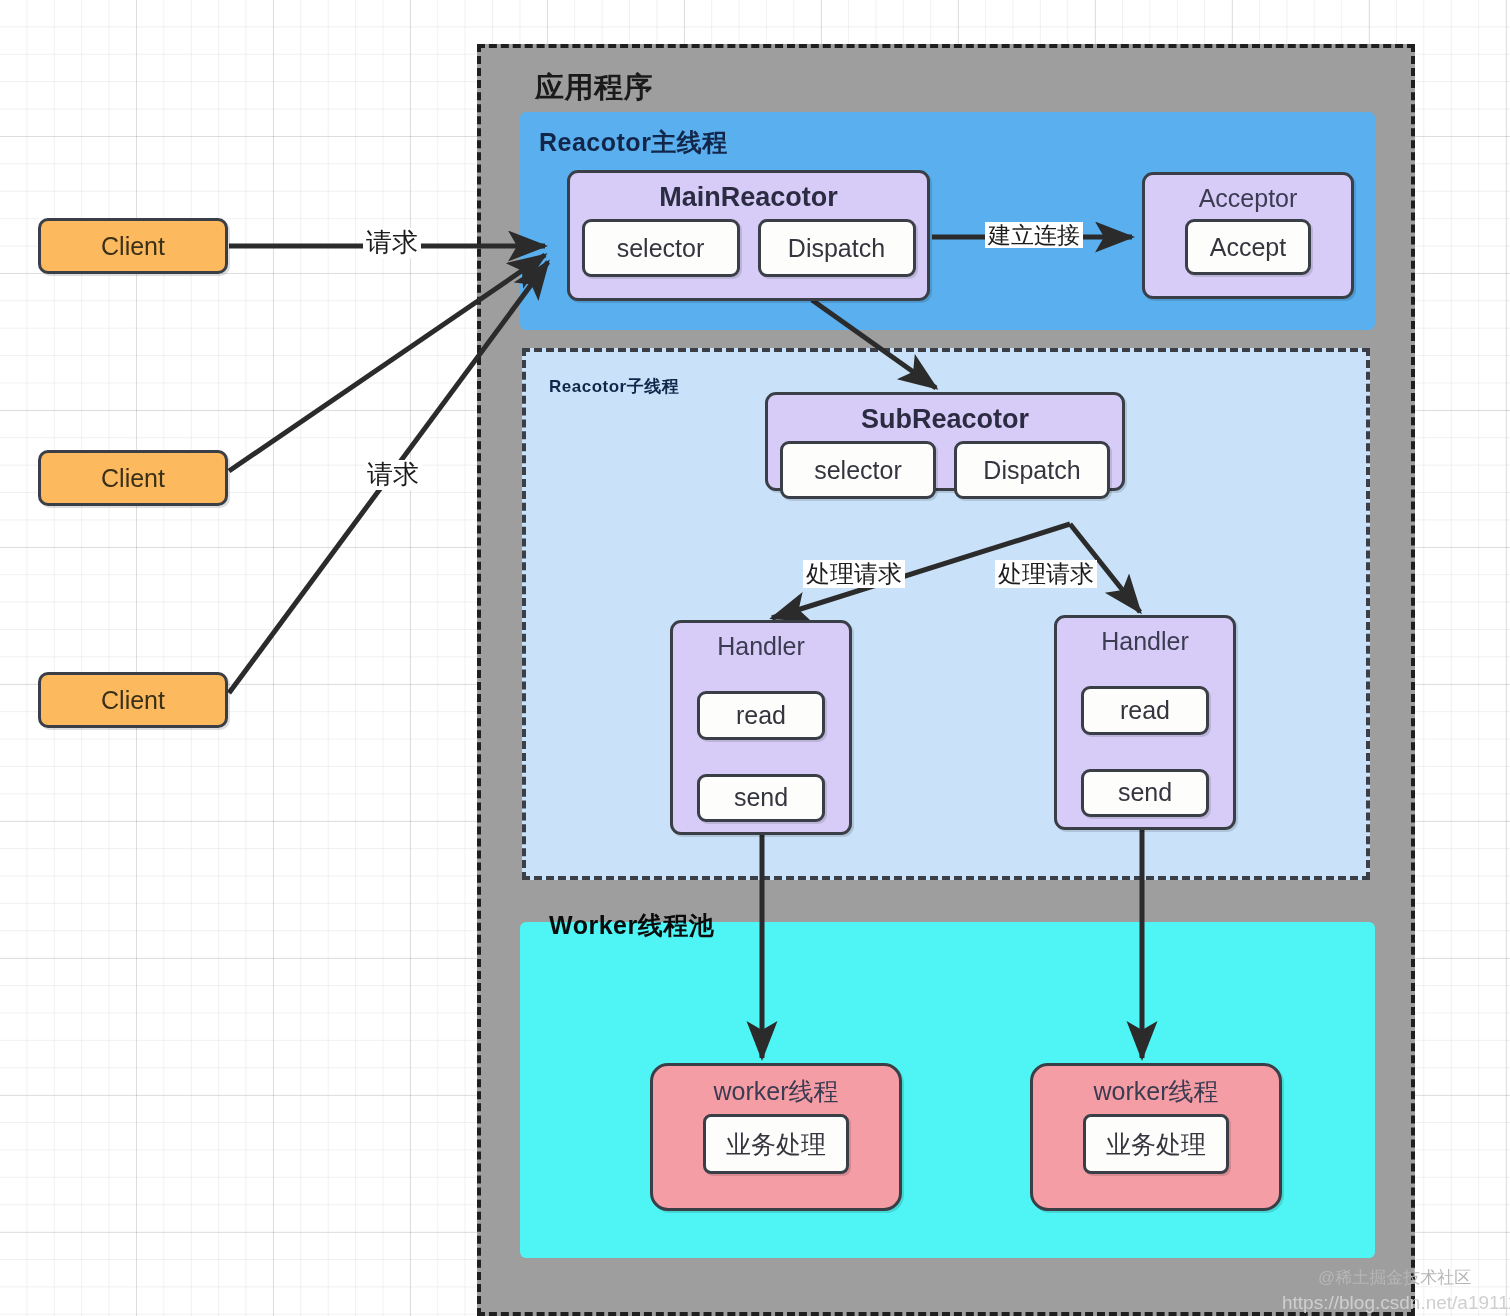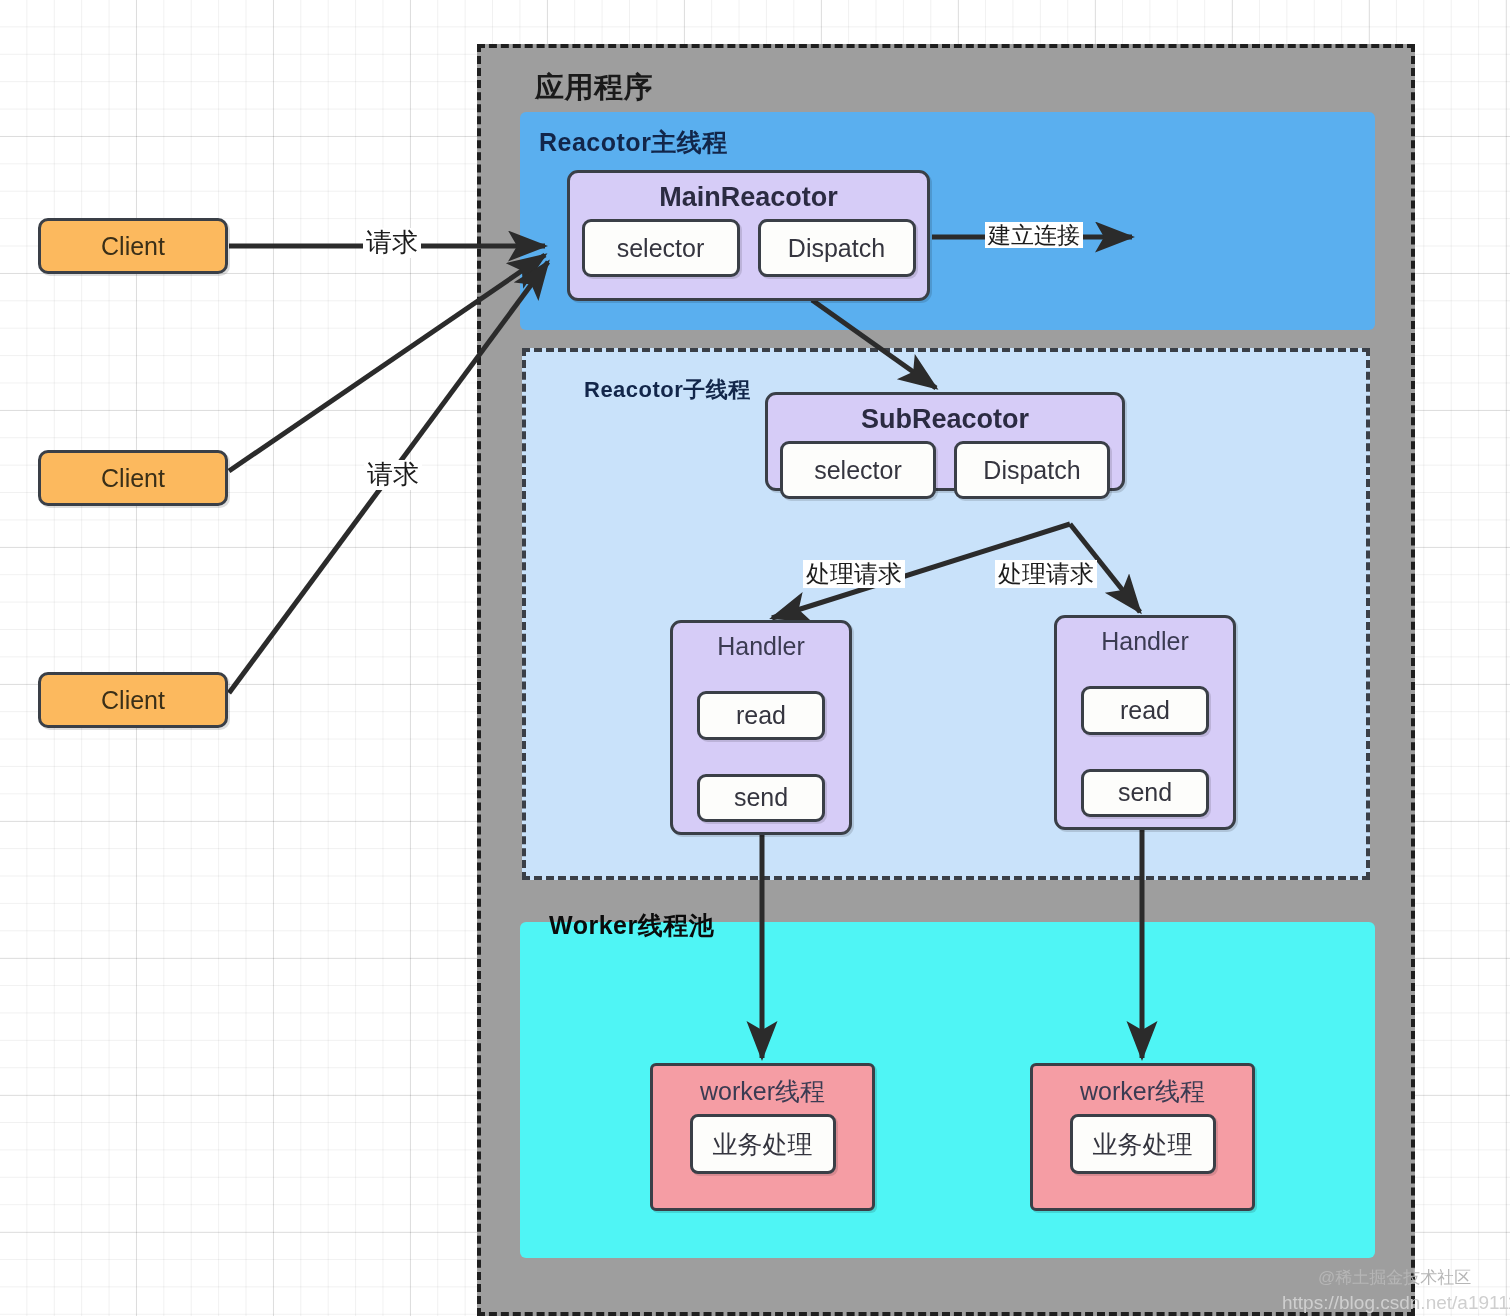--- a/index.html
+++ b/index.html
@@ -37,21 +37,21 @@
   .main-thread{
     left:520px;top:112px;width:855px;height:218px;
     background:#5aafef;border-radius:6px;
   }
   .main-thread-title{left:539px;top:126px;font-size:25px;color:#12264a;}
 
   .sub-thread{
     left:522px;top:348px;width:848px;height:532px;
     background:#c9e2fa;border:4px dashed #3a3f47;
   }
-  .sub-thread-title{left:549px;top:375px;font-size:22px;color:#12264a;margin-left:35px;}
+  .sub-thread-title{left:549px;top:375px;font-size:17px;color:#12264a;}
 
   .worker-pool{
     left:520px;top:922px;width:855px;height:336px;
     background:#4ff5f5;border-radius:6px;
   }
   .worker-pool-title{left:549px;top:909px;font-size:25px;color:#0b0b0b;}
 
   
   .node{
     border:3px solid #3a3f47;border-radius:10px;
@@ -88,21 +88,21 @@
   .sub-reactor .row{display:flex;gap:18px;}
   .sub-reactor .chip{width:150px;height:52px;}
 
   
   .handler{width:182px;height:215px;gap:24px;}
   .handler .chip{width:122px;height:52px;margin-bottom:10px;}
   .handler-left{left:670px;top:620px;}
   .handler-right{left:1054px;top:615px;}
 
   
-  .worker{width:225px;height:148px;border-radius:6px;}
+  .worker{width:252px;height:148px;border-radius:18px;}
   .worker .chip{width:140px;height:54px;border-radius:8px;}
   .worker-left{left:650px;top:1063px;}
   .worker-right{left:1030px;top:1063px;}
 
   
   .client{
     width:190px;height:56px;border-radius:10px;
     display:flex;align-items:center;justify-content:center;
     font-size:25px;color:#3a2f18;
   }
@@ -184,20 +184,24 @@
   </div>
 
   <div class="abs node purple main-reactor">
     <div class="node-title bold">MainReacotor</div>
     <div class="row">
       <div class="chip">selector</div>
       <div class="chip">Dispatch</div>
     </div>
   </div>
 
+  <div class="abs node purple acceptor">
+    <div class="node-title">Acceptor</div>
+    <div class="chip">Accept</div>
+  </div>
 
   <div class="abs node purple sub-reactor">
     <div class="node-title bold">SubReacotor</div>
     <div class="row">
       <div class="chip">selector</div>
       <div class="chip">Dispatch</div>
     </div>
   </div>
 
   <div class="abs node purple handler handler-left">

